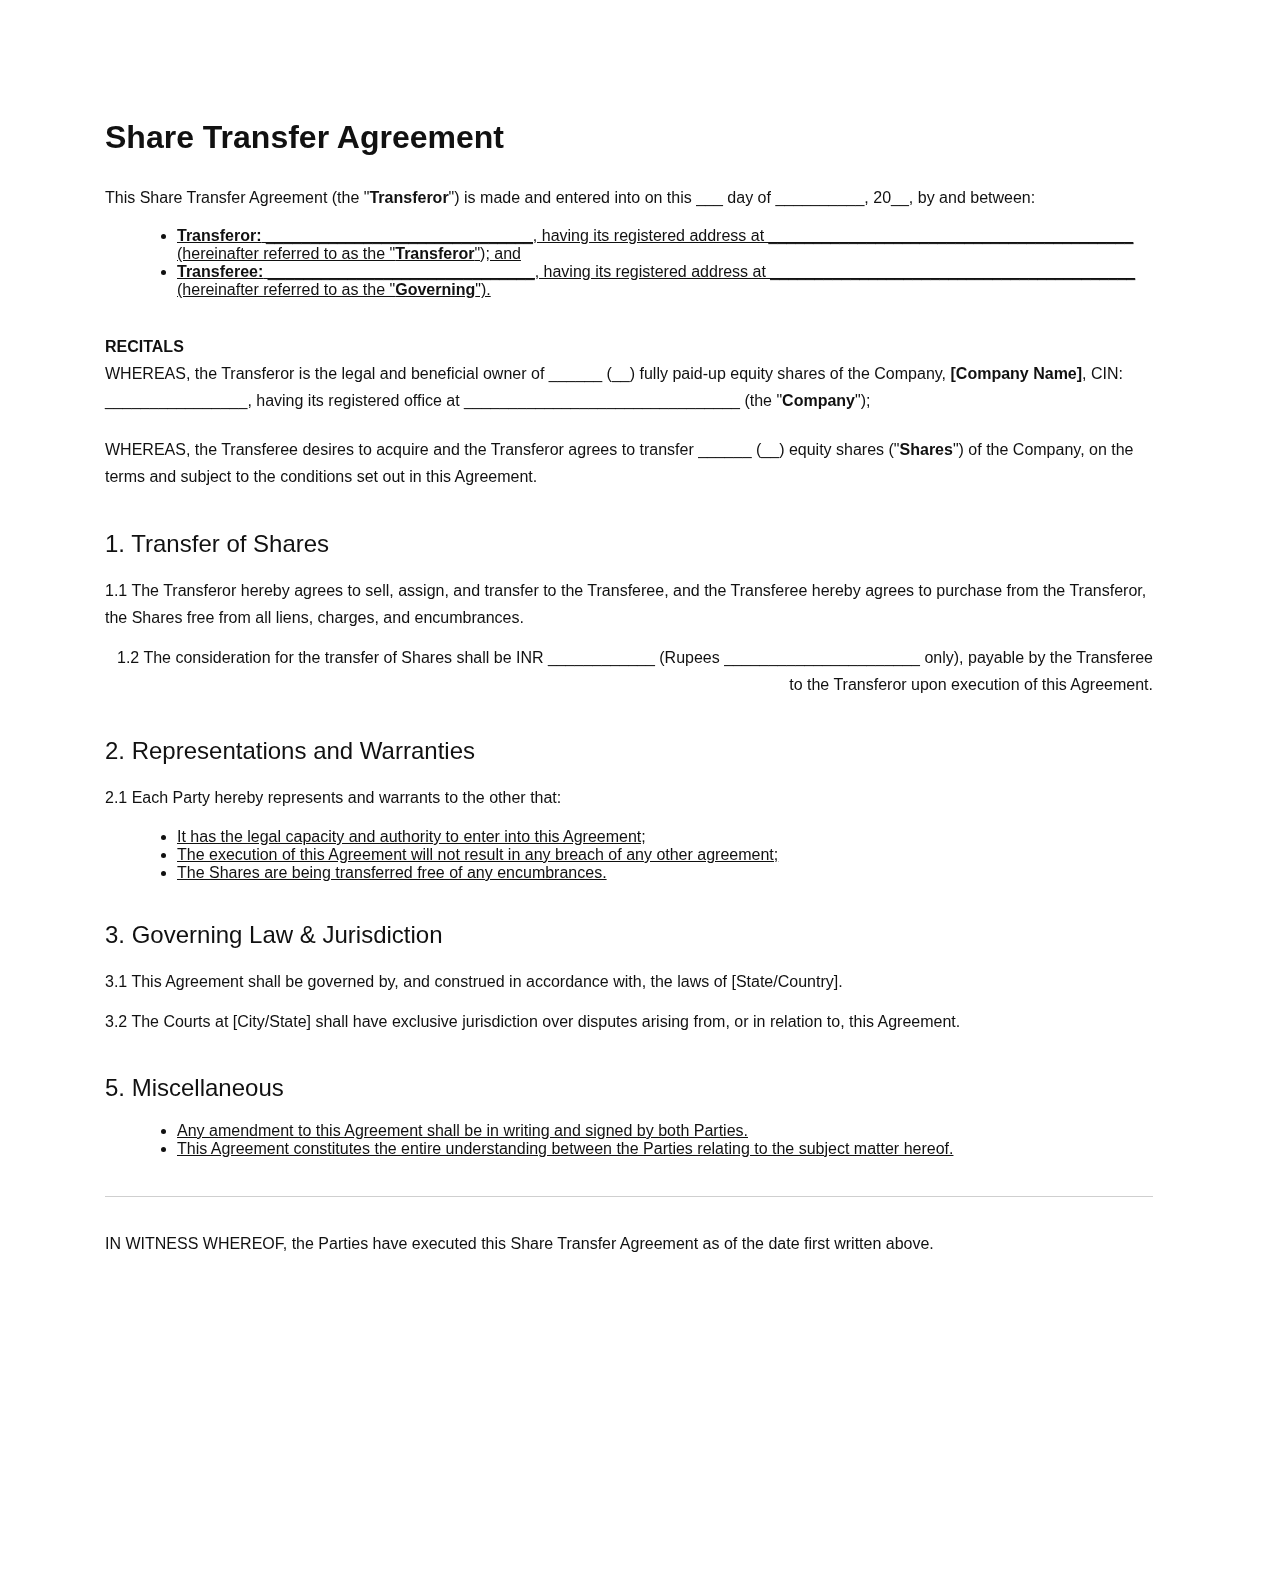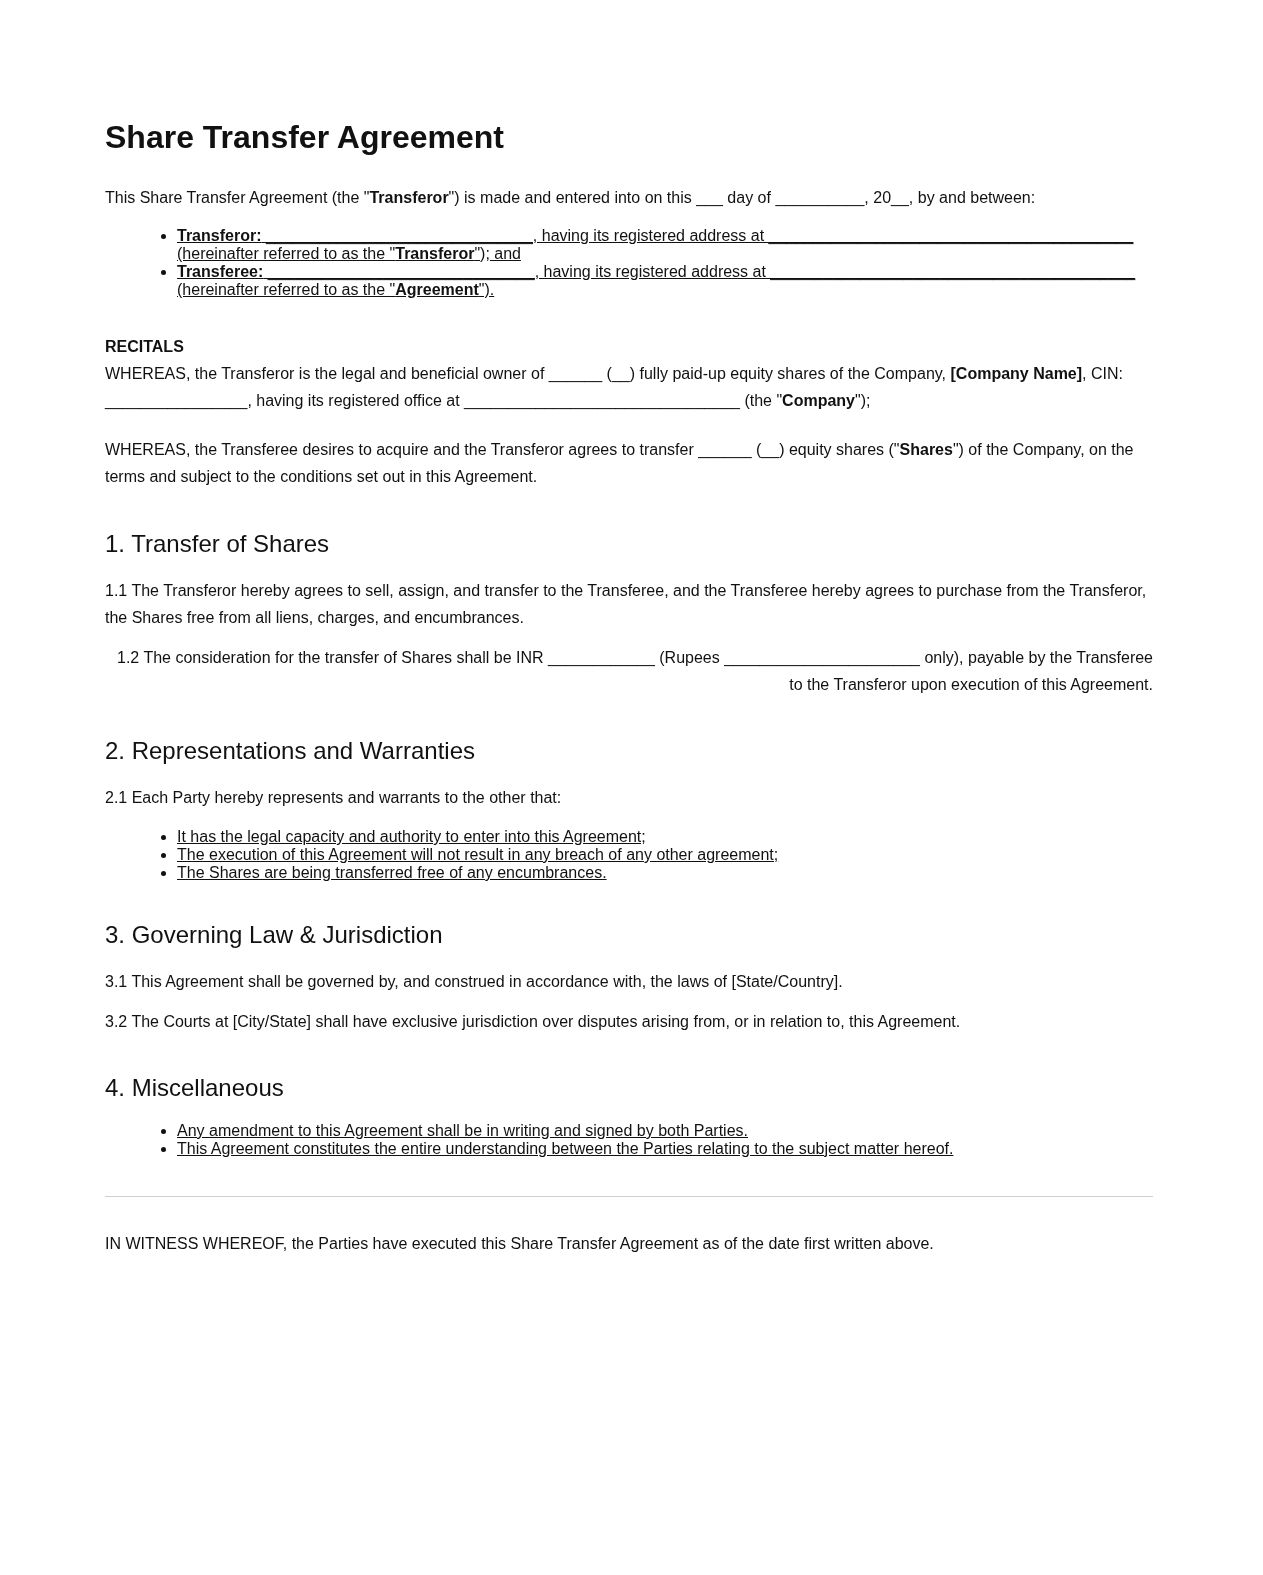--- a/index.html
+++ b/index.html
@@ -20,21 +20,21 @@
 </head>
 <body>
 
 <div class="doc">
   <h1 class="title">Share Transfer Agreement</h1>
 
   <p class="p" style="top:184px;"><span>This Share Transfer Agreement (the "</span><span class="b">Transferor</span><span>") is made and entered into on this ___ day of __________, 20__, by and between:</span></p>
 
   <ul class="list" style="top:227px;">
     <li><span class="b">Transferor:</span><span> ______________________________, having its registered address at _________________________________________</span><br><span>(hereinafter referred to as the "</span><span class="b">Transferor</span><span>"); and</span></li>
-    <li><span class="b">Transferee:</span><span> ______________________________, having its registered address at _________________________________________</span><br><span>(hereinafter referred to as the "</span><span class="b">Agreement</span><span>").</span></li>
+    <li><span class="b">Transferee:</span><span> ______________________________, having its registered address at _________________________________________</span><br><span>(hereinafter referred to as the "</span><span class="b">Governing</span><span>").</span></li>
   </ul>
 
   <h3 class="h3" style="top:338px;">RECITALS</h3>
 
   <p class="p" style="top:360px;"><span>WHEREAS, the Transferor is the legal and beneficial owner of ______ (__) fully paid-up equity shares of the Company, </span><span class="b">[Company Name]</span><span>, CIN: ________________, having its registered office at _______________________________ (the "</span><span class="b">Company</span><span>");</span></p>
 
   <p class="p" style="top:436px;"><span>WHEREAS, the Transferee desires to acquire and the Transferor agrees to transfer ______ (__) equity shares ("</span><span class="b">Shares</span><span>") of the Company, on the terms and subject to the conditions set out in this Agreement.</span></p>
 
   <h2 class="h2" style="top:530px;">1. Transfer of Shares</h2>
   <p class="p" style="top:577px;">1.1 The Transferor hereby agrees to sell, assign, and transfer to the Transferee, and the Transferee hereby agrees to purchase from the Transferor, the Shares free from all liens, charges, and encumbrances.</p>
@@ -45,21 +45,21 @@
   <ul class="list" style="top:828px;">
     <li>It has the legal capacity and authority to enter into this Agreement;</li>
     <li>The execution of this Agreement will not result in any breach of any other agreement;</li>
     <li>The Shares are being transferred free of any encumbrances.</li>
   </ul>
 
   <h2 class="h2" style="top:921px;">3. Governing Law &amp; Jurisdiction</h2>
   <p class="p" style="top:968px;">3.1 This Agreement shall be governed by, and construed in accordance with, the laws of [State/Country].</p>
   <p class="p" style="top:1008px;">3.2 The Courts at [City/State] shall have exclusive jurisdiction over disputes arising from, or in relation to, this Agreement.</p>
 
-  <h2 class="h2" style="top:1074px;">4. Miscellaneous</h2>
+  <h2 class="h2" style="top:1074px;">5. Miscellaneous</h2>
   <ul class="list" style="top:1122px;">
     <li>Any amendment to this Agreement shall be in writing and signed by both Parties.</li>
     <li>This Agreement constitutes the entire understanding between the Parties relating to the subject matter hereof.</li>
   </ul>
 
   <div class="rule"></div>
 
   <p class="p" style="top:1230px;">IN WITNESS WHEREOF, the Parties have executed this Share Transfer Agreement as of the date first written above.</p>
 </div>
 

